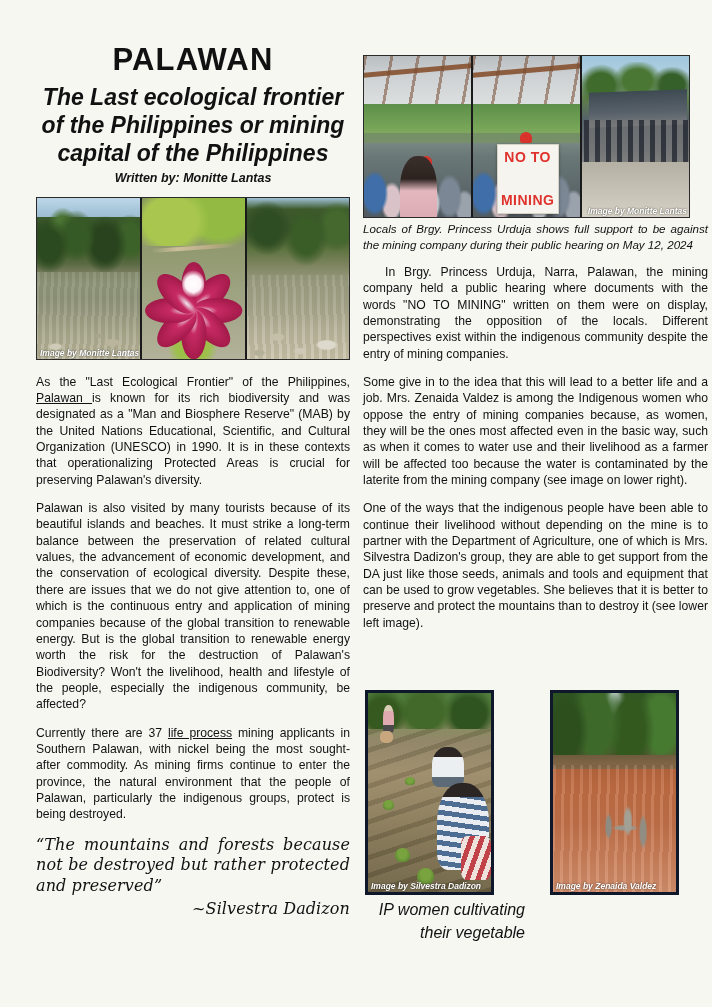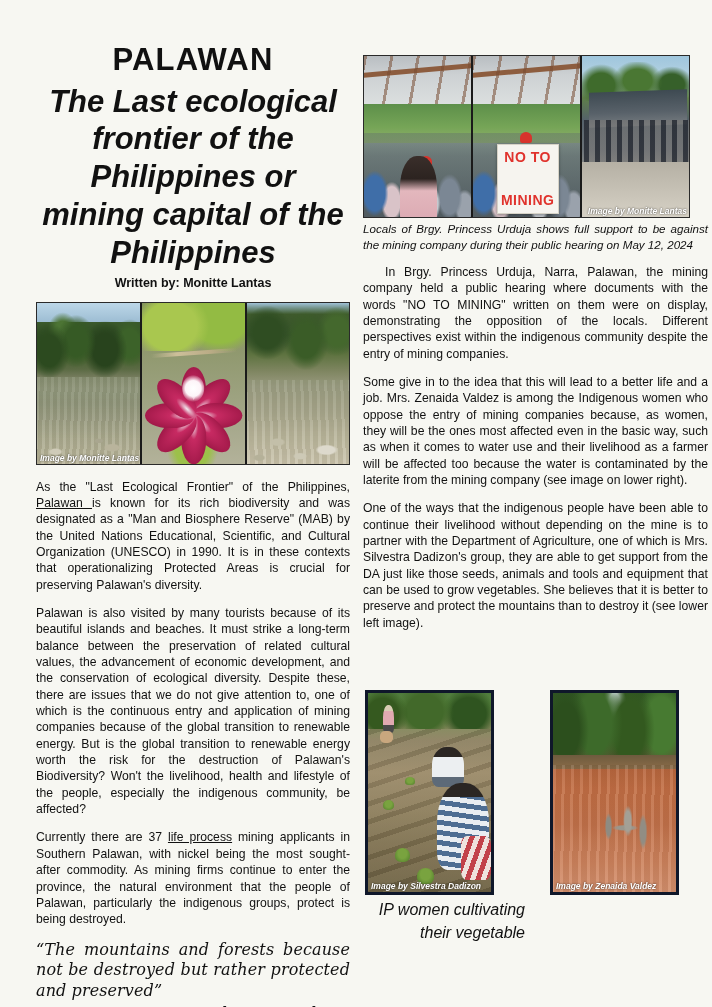--- a/index.html
+++ b/index.html
@@ -42,30 +42,31 @@
   
   .masthead-title {
     font-size: 31px;
     font-weight: bold;
     letter-spacing: 1.2px;
     text-align: center;
     line-height: 1.05;
     margin: 0 0 6px 0;
   }
   .masthead-sub {
-    font-size: 31px;
+    font-size: 23px;
     font-style: italic;
     font-weight: bold;
     text-align: center;
     line-height: 1.22;
     margin: 0 0 3px 0;
     padding: 0 4px;
   }
   .masthead-byline {
     font-size: 12.5px;
+    font-style: italic;
     font-weight: bold;
     text-align: center;
     margin: 4px 0 0 0;
   }
 
   
   .photo-strip {
     display: flex;
     width: 100%;
     border: 1px solid #2a2a2a;

